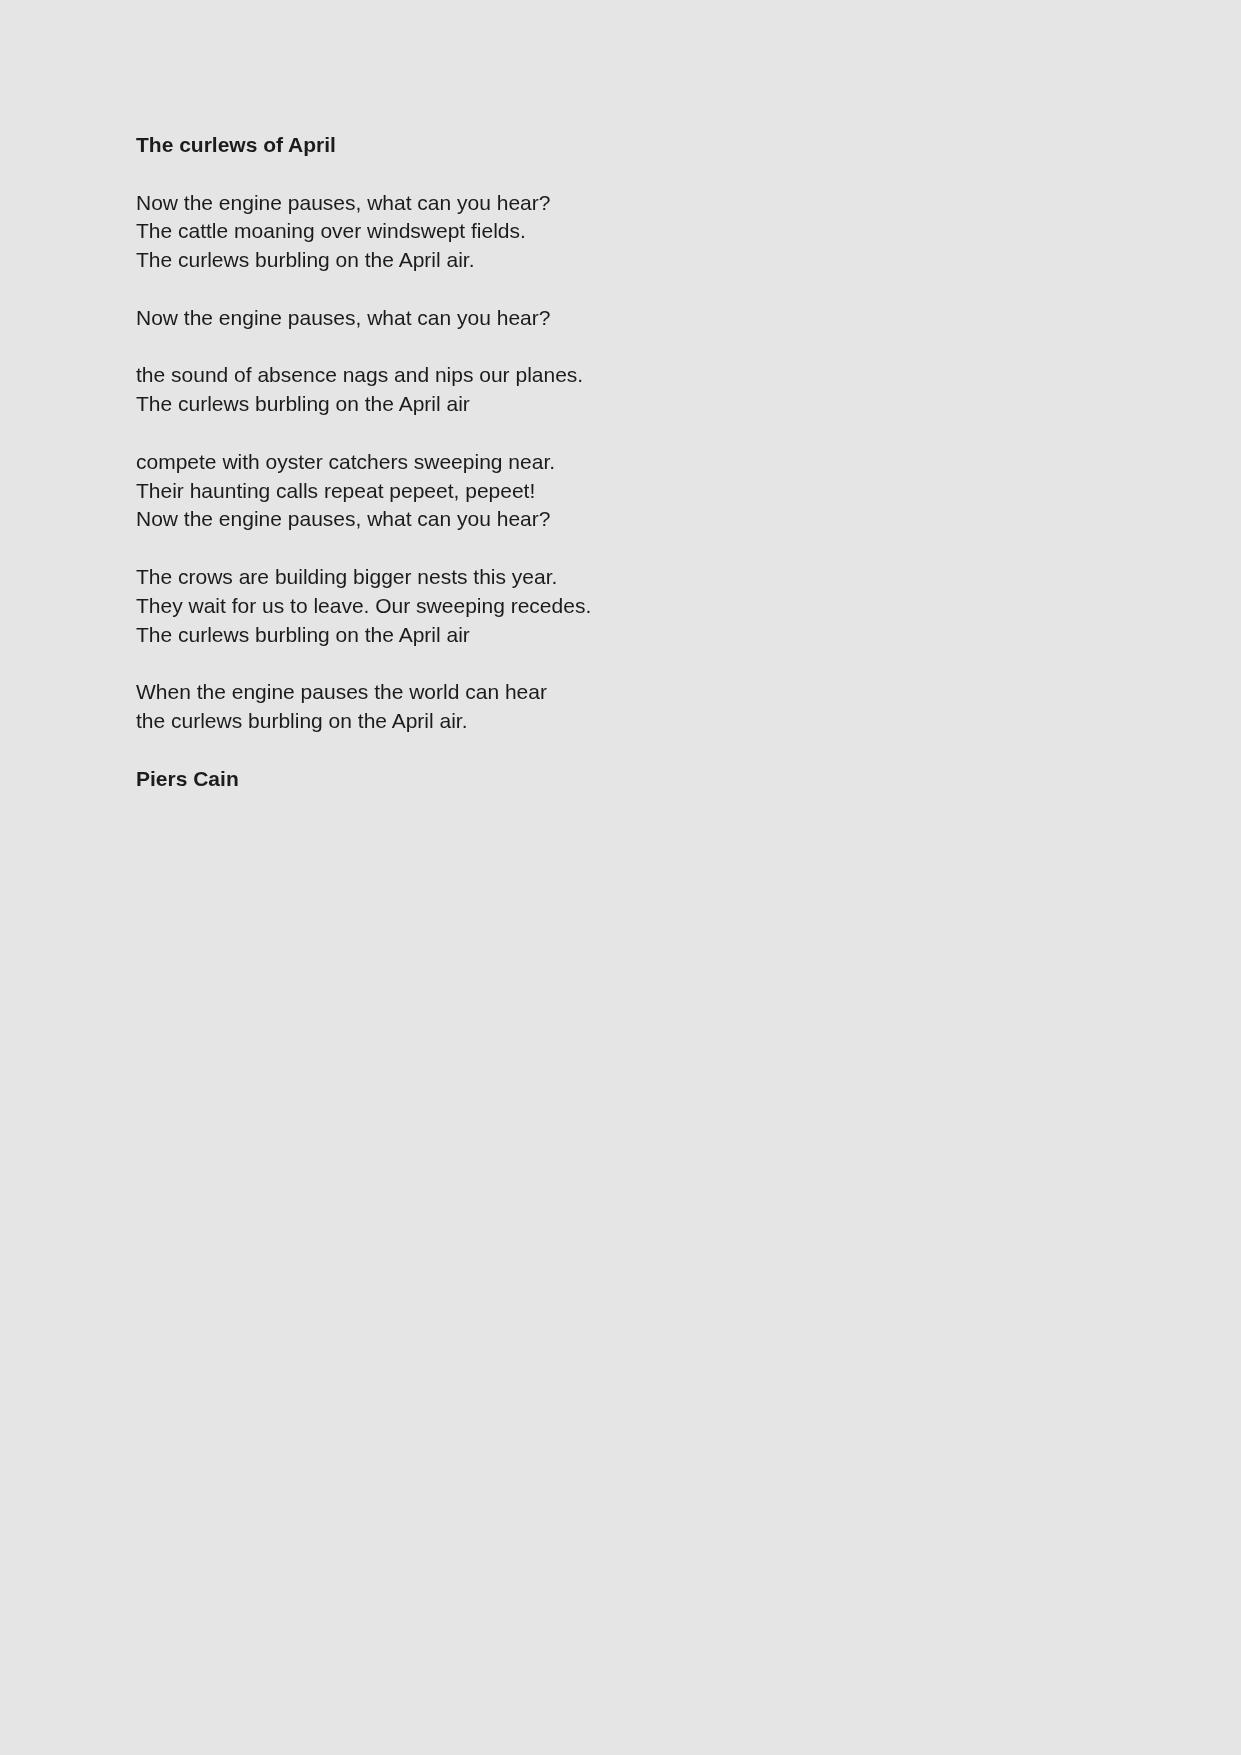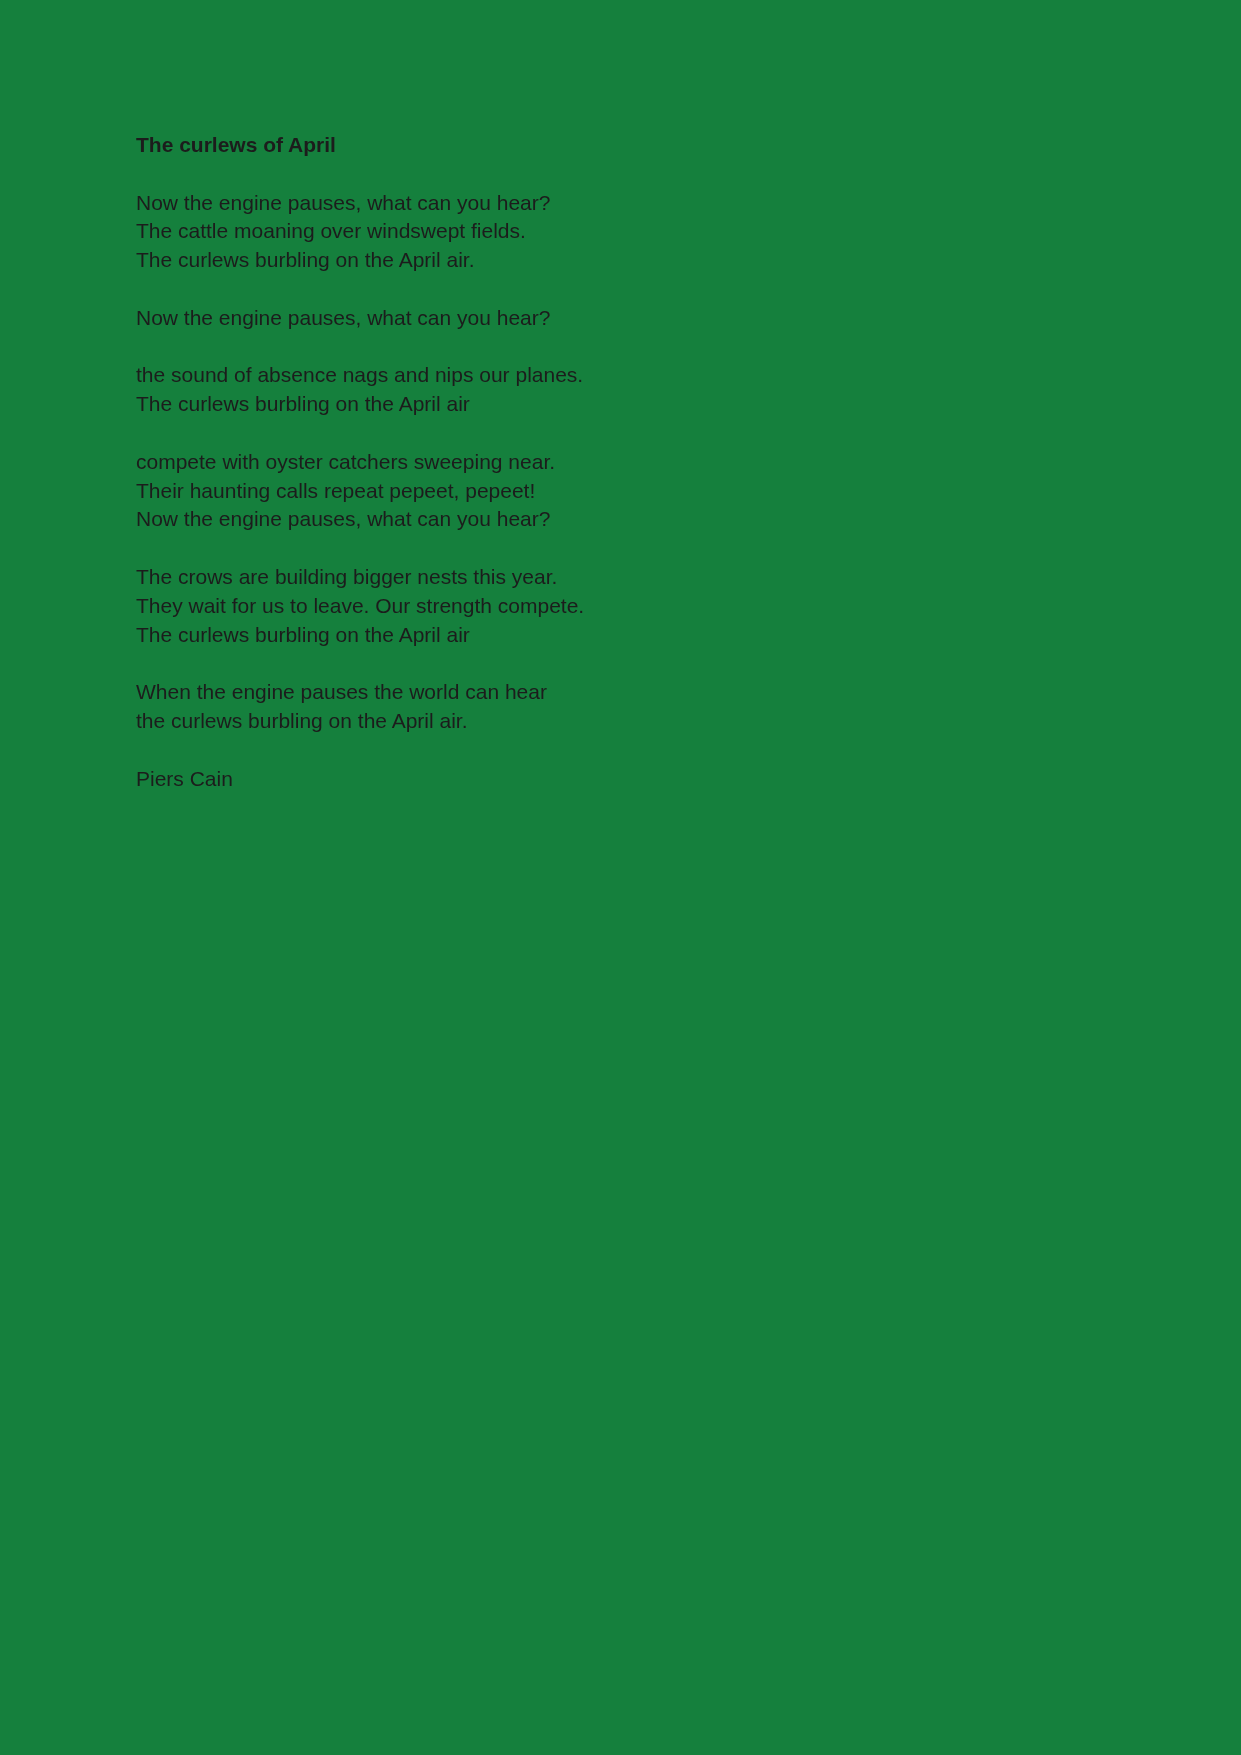--- a/index.html
+++ b/index.html
@@ -4,21 +4,21 @@
 <style>
   html, body {
     margin: 0;
     padding: 0;
     background: #ffffff;
   }
   .page {
     position: relative;
     width: 1241px;
     height: 1755px;
-    background: #15803d;
+    background: #e5e5e5;
     overflow: hidden;
     font-family: "Liberation Sans", sans-serif;
     color: #1c1c1c;
   }
   .content {
     position: absolute;
     top: 131px;
     left: 136px;
     right: 120px;
   }
@@ -31,21 +31,21 @@
   .stanza {
     margin: 0 0 28.8px 0;
   }
   .line {
     font-size: 21px;
     line-height: 28.8px;
     white-space: pre-wrap;
   }
   .poem-author {
     font-size: 21px;
-    font-weight: normal;
+    font-weight: bold;
     line-height: 28.8px;
     margin: 0;
   }
 </style>
 </head>
 <body>
 
 <div class="page">
   <div class="content">
 
@@ -67,21 +67,21 @@
     </div>
 
     <div class="stanza">
       <div class="line">compete with oyster catchers sweeping near.</div>
       <div class="line">Their haunting calls repeat pepeet, pepeet!</div>
       <div class="line">Now the engine pauses, what can you hear?</div>
     </div>
 
     <div class="stanza">
       <div class="line">The crows are building bigger nests this year.</div>
-      <div class="line">They wait for us to leave. Our strength compete.</div>
+      <div class="line">They wait for us to leave. Our sweeping recedes.</div>
       <div class="line">The curlews burbling on the April air</div>
     </div>
 
     <div class="stanza">
       <div class="line">When the engine pauses the world can hear</div>
       <div class="line">the curlews burbling on the April air.</div>
     </div>
 
     <div class="poem-author">Piers Cain</div>
 

